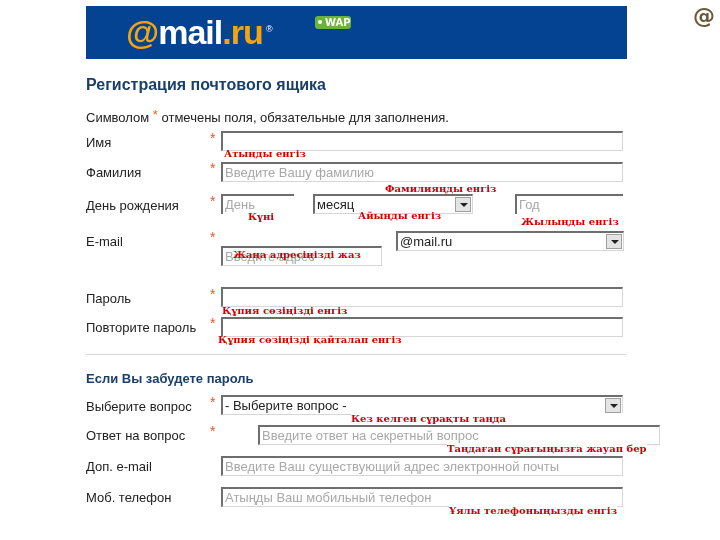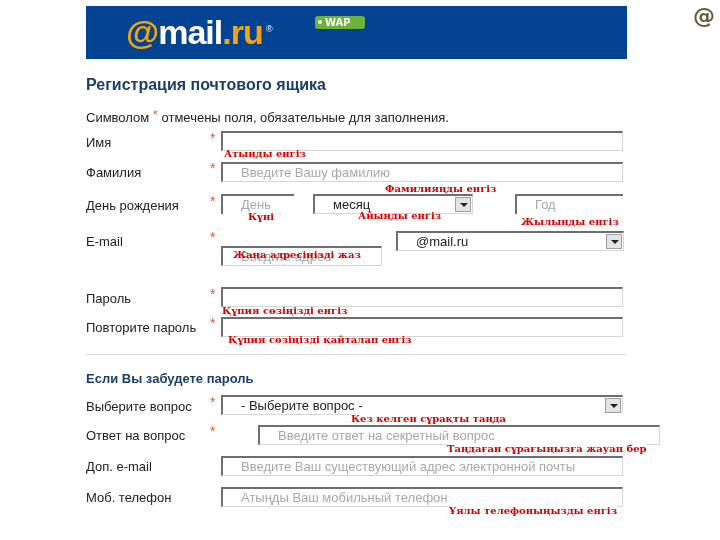--- a/index.html
+++ b/index.html
@@ -13,21 +13,21 @@
     .logo {
       position: absolute; left: 40px; top: 6px; font-size: 34px; font-weight: bold;
       letter-spacing: -1px; line-height: 40px;
     }
     .logo .at { color: #f5a410; }
     .logo .mail { color: #ffffff; }
     .logo .dot { color: #f5a410; }
     .logo .ru { color: #f5a410; }
     .logo .reg { position: absolute; right: -9px; top: -3px; font-size: 9px; color: #fff; font-weight: normal; }
     .wap-badge {
-      position: absolute; left: 229px; top: 10px; height: 13px; padding: 0 14px 0 10px;
+      position: absolute; left: 229px; top: 10px; height: 13px; padding: 0 0 0 10px;
       background: #6bb33a; color: #fff; font-size: 10px; font-weight: bold;
       line-height: 13px; border-radius: 3px; font-family: "DejaVu Sans", sans-serif;
     }
     .wap-badge::before {
       content: ""; position: absolute; left: 3px; top: 4px; width: 4px; height: 4px;
       background: #fff; border-radius: 50%;
     }
 
     .corner-icon {
       position: absolute; left: 693px; top: 5px; width: 22px; height: 22px;
@@ -44,21 +44,21 @@
     }
     .note .star { color: #e56a1e; font-size: 13px; vertical-align: top; position: relative; top: -3px; }
 
     .label { position: absolute; left: 86px; font-size: 13px; color: #222; }
     .req { position: absolute; left: 210px; font-size: 14px; color: #e4582a; line-height: 14px; }
 
     .input {
       position: absolute; height: 20px; background: #fff;
       border-top: 2px solid #6e6e6e; border-left: 2px solid #6e6e6e;
       border-right: 1px solid #d6d6d6; border-bottom: 1px solid #d6d6d6;
-      font-size: 13px; line-height: 17px; padding-left: 18px; color: #a8a8a8; overflow: hidden;
+      font-size: 13px; line-height: 17px; padding-left: 2px; color: #a8a8a8; overflow: hidden;
       white-space: nowrap;
     }
     .input .val { color: #222; }
     .select-btn {
       position: absolute; right: 1px; top: 1px; width: 16px; height: 15px;
       background: #e4e4e4; border: 1px solid #a0a0a0;
     }
     .select-btn::after {
       content: ""; position: absolute; left: 4px; top: 5px;
       border-left: 4px solid transparent; border-right: 4px solid transparent; border-top: 4px solid #222;
@@ -136,21 +136,21 @@
 </div>
 
 <div class="label" style="top:291px;">Пароль</div>
 <div class="req" style="top:287px;">*</div>
 <div class="input" style="left:221px; top:287px; width:402px;"></div>
 <div class="hint" style="left:222px; top:292px;">Құпия сөзіңізді енгіз</div>
 
 <div class="label" style="top:320px;">Повторите пароль</div>
 <div class="req" style="top:316px;">*</div>
 <div class="input" style="left:221px; top:317px; width:402px;"></div>
-<div class="hint" style="left:228px; top:321px;">Құпия сөзіңізді қайталап енгіз</div>
+<div class="hint" style="left:218px; top:321px;">Құпия сөзіңізді қайталап енгіз</div>
 
 <div class="divider"></div>
 
 <div class="section-title">Если Вы забудете пароль</div>
 
 <div class="label" style="top:399px;">Выберите вопрос</div>
 <div class="req" style="top:395px;">*</div>
 <div class="input" style="left:221px; top:395px; width:402px;">
   <span class="val">- Выберите вопрос -</span>
   <span class="select-btn"></span>

